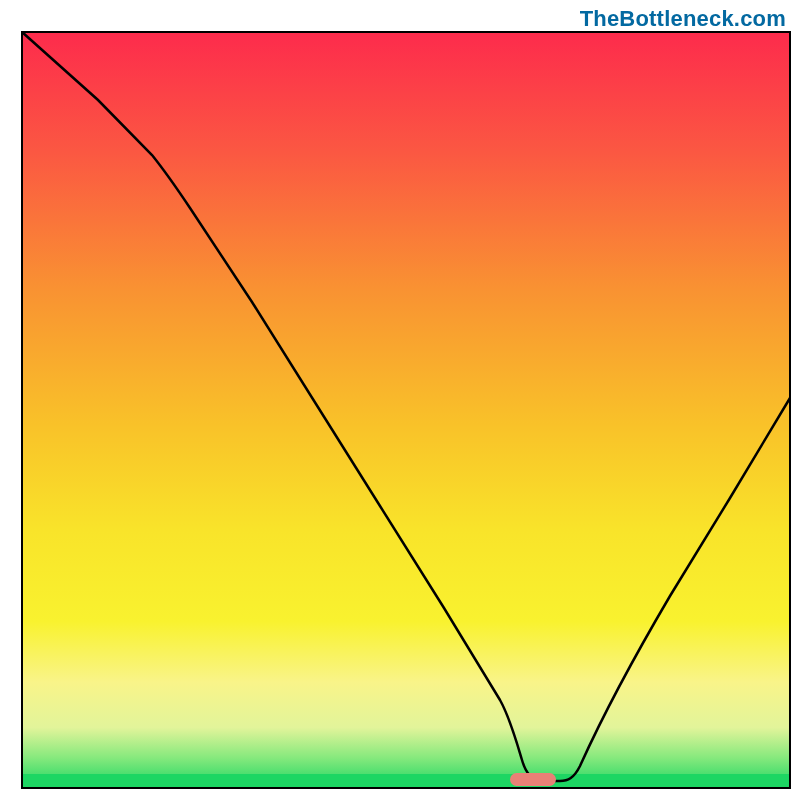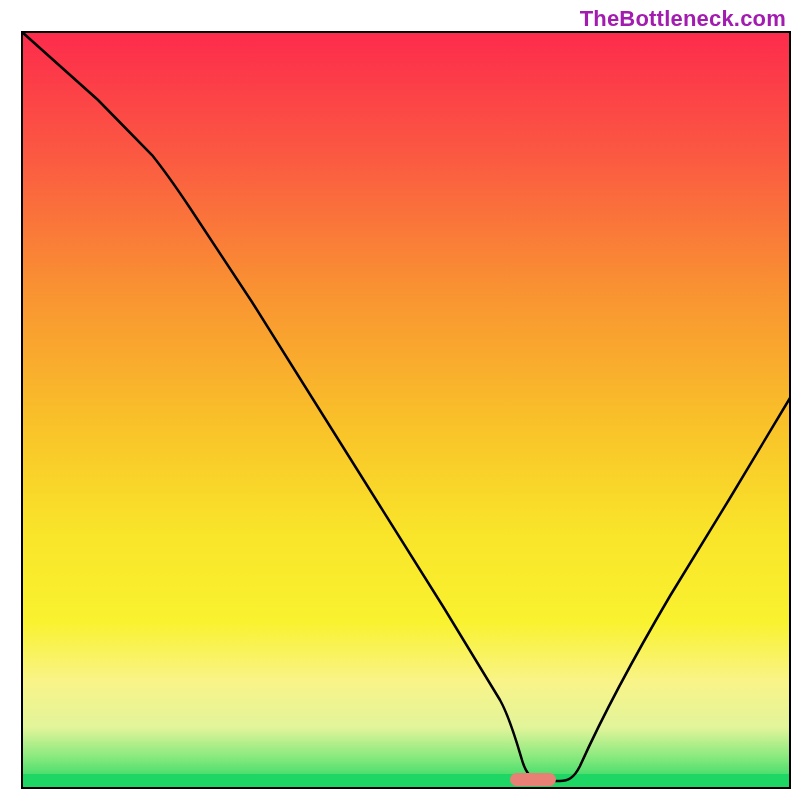--- a/index.html
+++ b/index.html
@@ -15,21 +15,21 @@
     position: relative;
     width: 800px;
     height: 800px;
   }
   .watermark {
     position: absolute;
     top: 6px;
     right: 14px;
     font-size: 22px;
     font-weight: 600;
-    color: #a21caf;
+    color: #0369a1;
     letter-spacing: 0.2px;
     z-index: 5;
   }
   svg {
     display: block;
   }
   .curve {
     fill: none;
     stroke: #000;
     stroke-width: 2.5;

